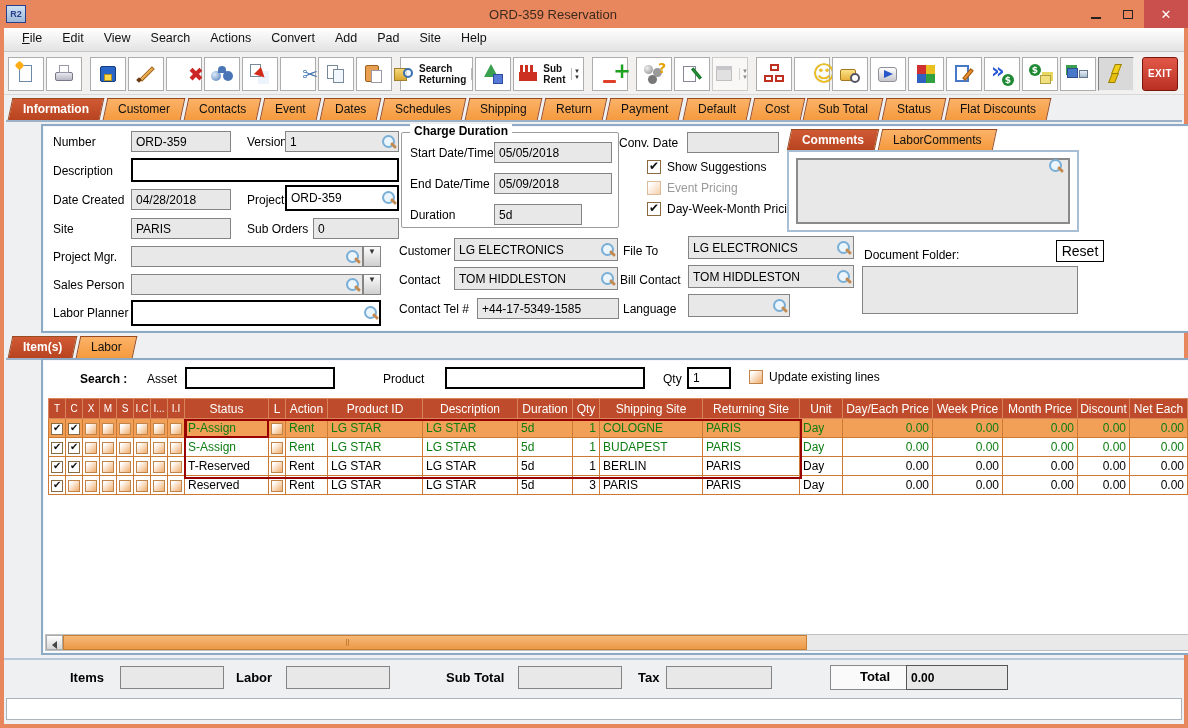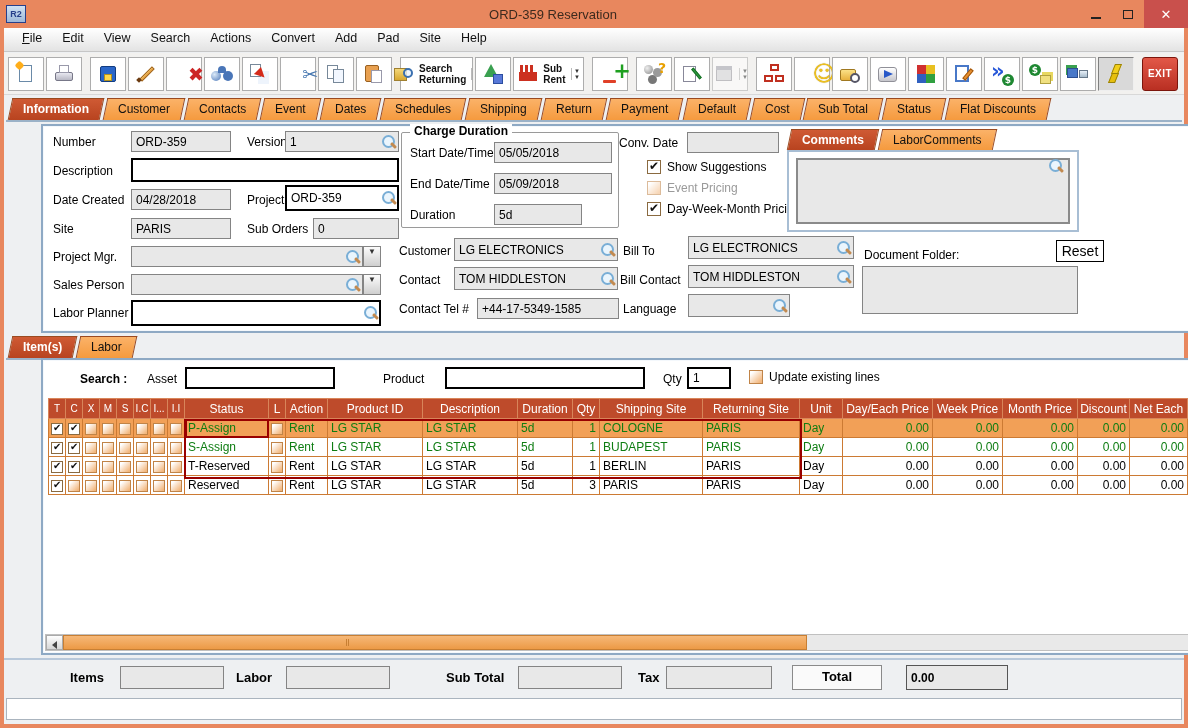--- a/index.html
+++ b/index.html
@@ -379,21 +379,21 @@
           <div class="tab active"><span>Comments</span></div>
           <div class="tab"><span>LaborComments</span></div>
         </div>
       <div class="comments-box" style="left:744px;top:24px;width:292px;height:82px">
         <div class="comments-area"></div>
         <span class="mag" style="right:14px;top:14px"></span>
       </div>
 
       <div class="lbl" style="left:356px;top:118px">Customer</div>
       <div class="fldw" style="left:411px;top:112px;width:164px;height:23px"><input class="fld" readonly="" value="LG ELECTRONICS" style=""><span class="mag"></span></div>
-      <div class="lbl" style="left:580px;top:118px">Bill To</div>
+      <div class="lbl" style="left:580px;top:118px">File To</div>
       <div class="fldw" style="left:645px;top:110px;width:166px;height:23px"><input class="fld" readonly="" value="LG ELECTRONICS" style=""><span class="mag"></span></div>
 
       <div class="lbl" style="left:356px;top:147px">Contact</div>
       <div class="fldw" style="left:411px;top:141px;width:164px;height:23px"><input class="fld" readonly="" value="TOM HIDDLESTON" style=""><span class="mag"></span></div>
       <div class="lbl" style="left:577px;top:147px">Bill Contact</div>
       <div class="fldw" style="left:645px;top:139px;width:166px;height:23px"><input class="fld" readonly="" value="TOM HIDDLESTON" style=""><span class="mag"></span></div>
 
       <div class="lbl" style="left:356px;top:176px">Contact Tel #</div>
       <div class="fldw" style="left:434px;top:172px;width:142px;height:21px"><input class="fld" readonly="" value="+44-17-5349-1585" style=""></div>
       <div class="lbl" style="left:580px;top:176px">Language</div>
@@ -601,19 +601,19 @@
 
     <div class="totalsbar">
       <div class="lbl" style="left:66px;top:10px">Items</div>
       <div class="fldw" style="left:116px;top:6px;width:104px;height:23px"><input class="fld" readonly="" value="" style=""></div>
       <div class="lbl" style="left:232px;top:10px">Labor</div>
       <div class="fldw" style="left:282px;top:6px;width:104px;height:23px"><input class="fld" readonly="" value="" style=""></div>
       <div class="lbl" style="left:442px;top:10px">Sub Total</div>
       <div class="fldw" style="left:514px;top:6px;width:104px;height:23px"><input class="fld" readonly="" value="" style=""></div>
       <div class="lbl" style="left:634px;top:10px">Tax</div>
       <div class="fldw" style="left:662px;top:6px;width:106px;height:23px"><input class="fld" readonly="" value="" style=""></div>
-      <div class="total-box" style="left:788px;top:5px;width:90px;height:25px">Total</div>
+      <div class="total-box" style="left:826px;top:5px;width:90px;height:25px">Total</div>
       <div class="fldw" style="left:902px;top:5px;width:102px;height:25px"><input class="fld bold" readonly="" style="border-color: rgb(85, 85, 85);" value="0.00"></div>
     </div>
 
     <div class="statusstrip"></div>
   </div>
 </div>
 
 </body></html>

